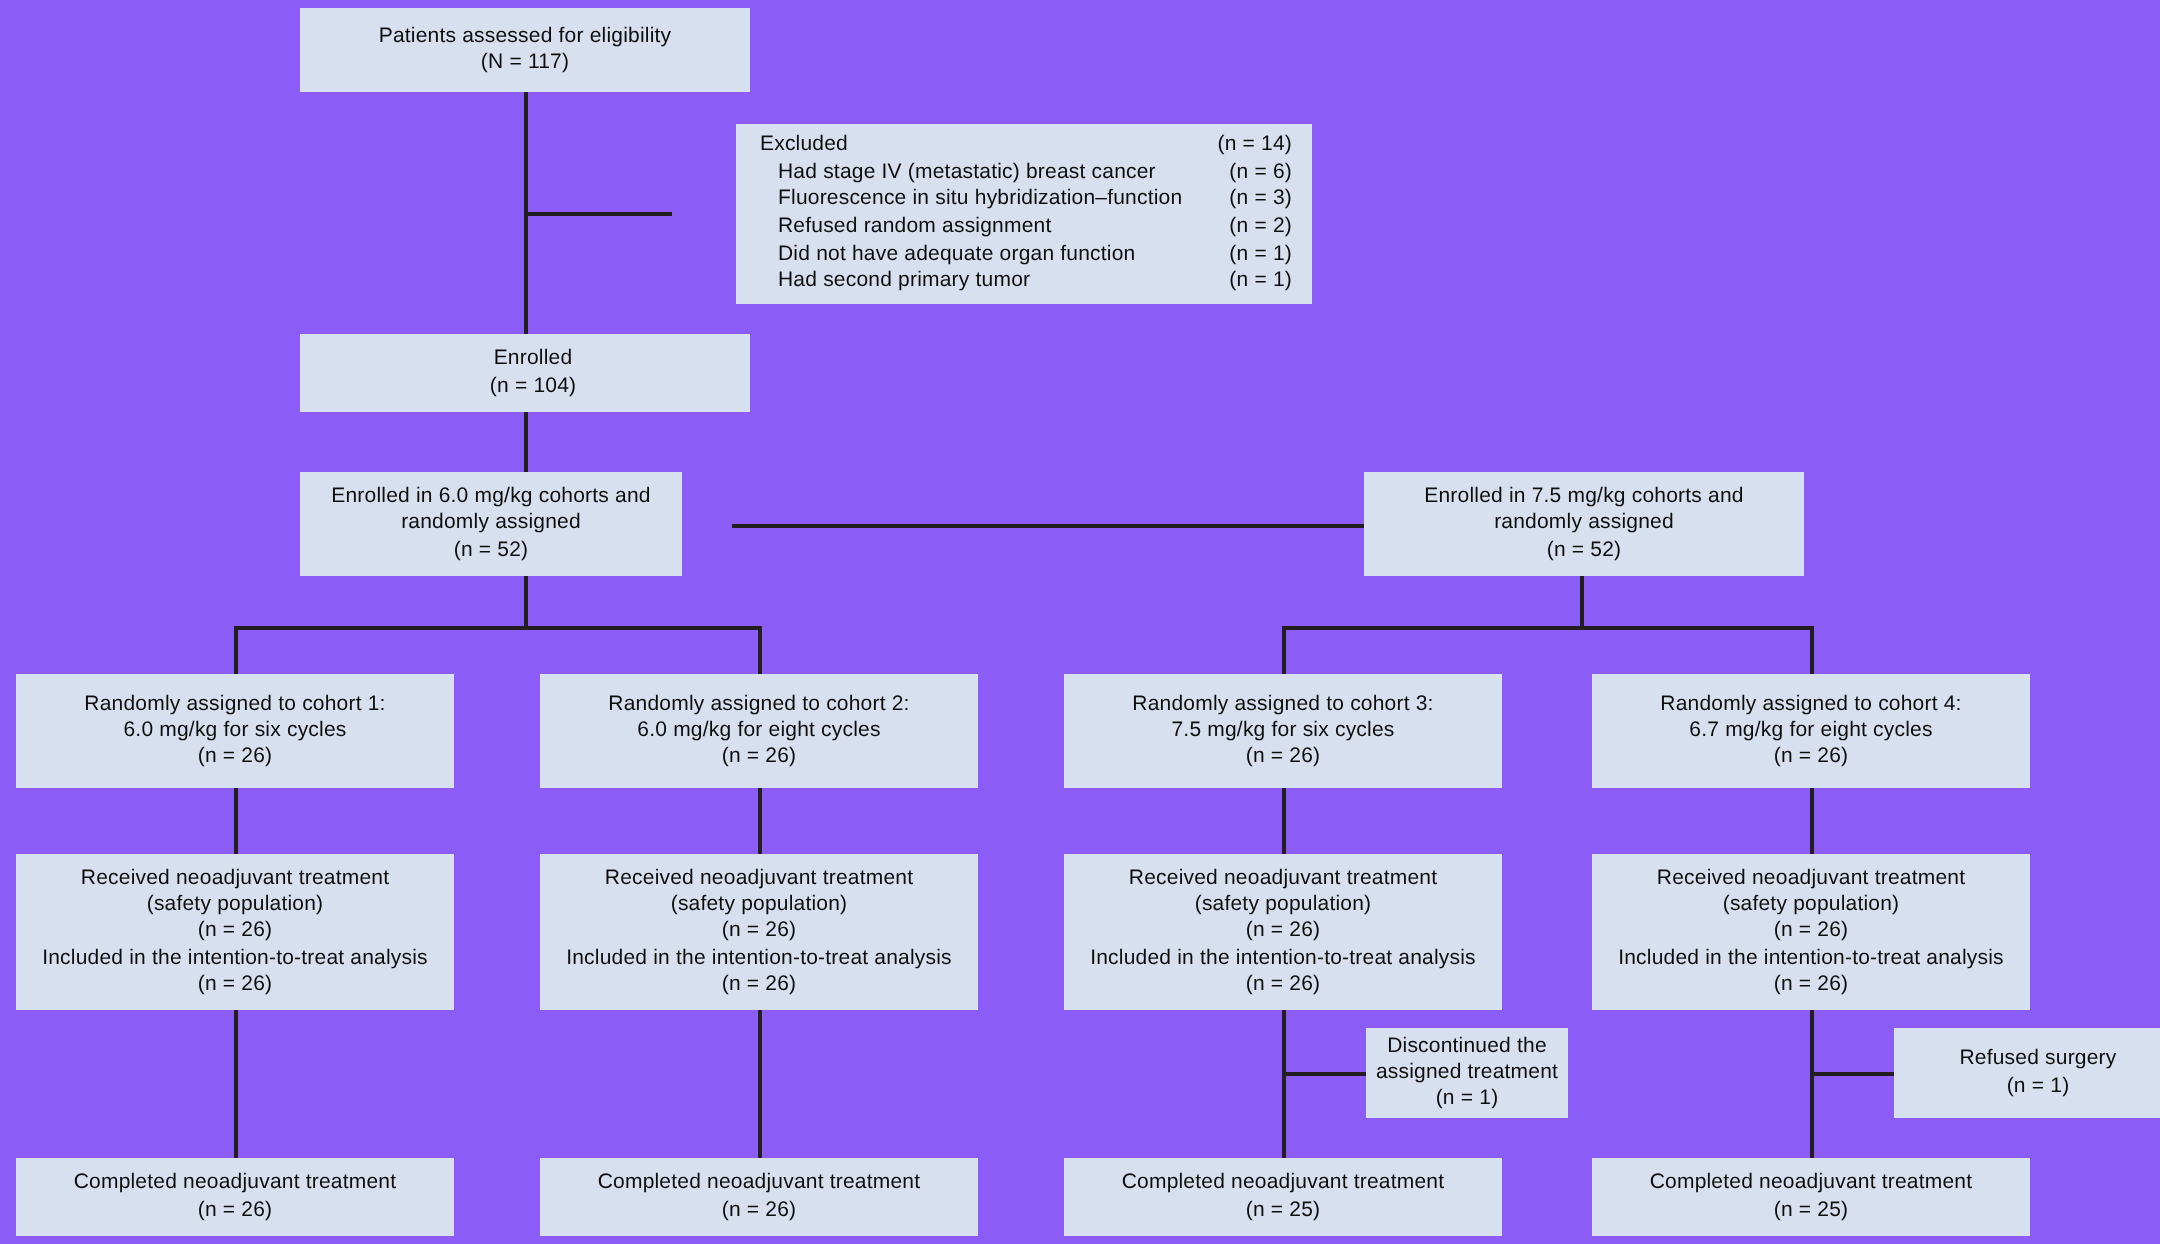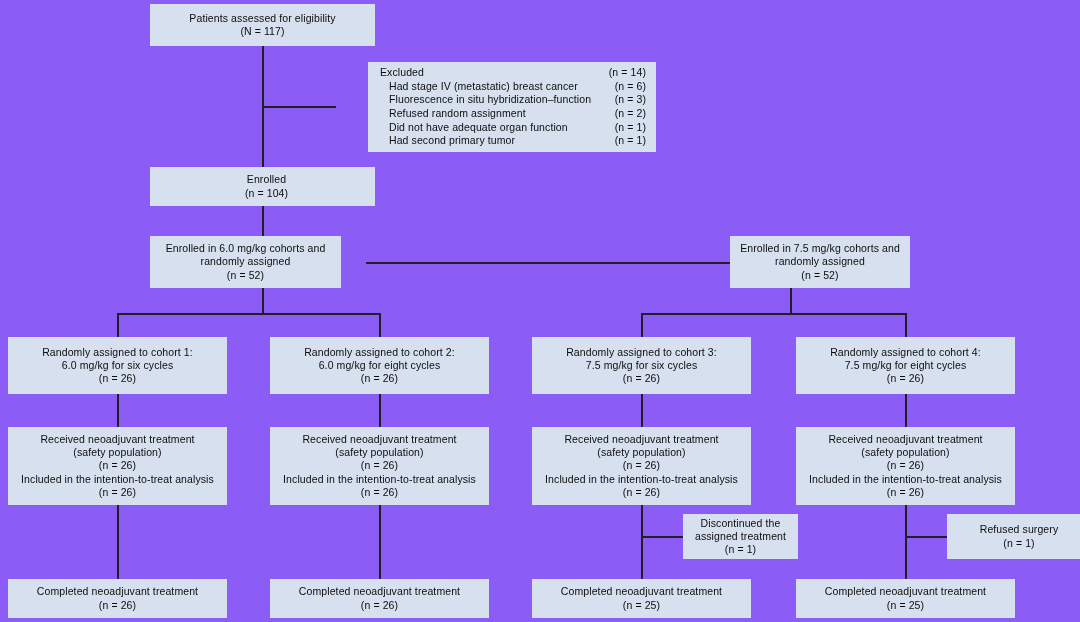--- a/index.html
+++ b/index.html
@@ -131,21 +131,21 @@
     <span class="ln">Enrolled</span>
     <span class="ln">(n = 104)</span>
   </div>
 
   <div class="box" style="left:150px; top:236px; width:191px; height:52px;">
     <span class="ln">Enrolled in 6.0 mg/kg cohorts and</span>
     <span class="ln">randomly assigned</span>
     <span class="ln">(n = 52)</span>
   </div>
 
-  <div class="box" style="left:682px; top:236px; width:180px; height:52px;margin-left:48px;">
+  <div class="box" style="left:682px; top:236px; width:220px; height:52px;">
     <span class="ln">Enrolled in 7.5 mg/kg cohorts and</span>
     <span class="ln">randomly assigned</span>
     <span class="ln">(n = 52)</span>
   </div>
 
   <div class="box" style="left:8px; top:337px; width:219px; height:57px;">
     <span class="ln">Randomly assigned to cohort 1:</span>
     <span class="ln">6.0 mg/kg for six cycles</span>
     <span class="ln">(n = 26)</span>
   </div>
@@ -183,33 +183,33 @@
     <span class="ln">7.5 mg/kg for six cycles</span>
     <span class="ln">(n = 26)</span>
   </div>
   <div class="box" style="left:532px; top:427px; width:219px; height:78px;">
     <span class="ln">Received neoadjuvant treatment</span>
     <span class="ln">(safety population)</span>
     <span class="ln">(n = 26)</span>
     <span class="ln">Included in the intention-to-treat analysis</span>
     <span class="ln">(n = 26)</span>
   </div>
-  <div class="box" style="left:683px; top:514px; width:115px; height:45px;">
+  <div class="box" style="left:683px; top:514px; width:101px; height:45px;">
     <span class="ln">Discontinued the</span>
     <span class="ln">assigned treatment</span>
     <span class="ln">(n = 1)</span>
   </div>
   <div class="box" style="left:532px; top:579px; width:219px; height:39px;">
     <span class="ln">Completed neoadjuvant treatment</span>
     <span class="ln">(n = 25)</span>
   </div>
 
   <div class="box" style="left:796px; top:337px; width:219px; height:57px;">
     <span class="ln">Randomly assigned to cohort 4:</span>
-    <span class="ln">7.5 mg/kg for eight cycles</span>
+    <span class="ln">6.7 mg/kg for eight cycles</span>
     <span class="ln">(n = 26)</span>
   </div>
   <div class="box" style="left:796px; top:427px; width:219px; height:78px;">
     <span class="ln">Received neoadjuvant treatment</span>
     <span class="ln">(safety population)</span>
     <span class="ln">(n = 26)</span>
     <span class="ln">Included in the intention-to-treat analysis</span>
     <span class="ln">(n = 26)</span>
   </div>
   <div class="box" style="left:947px; top:514px; width:144px; height:45px;">

